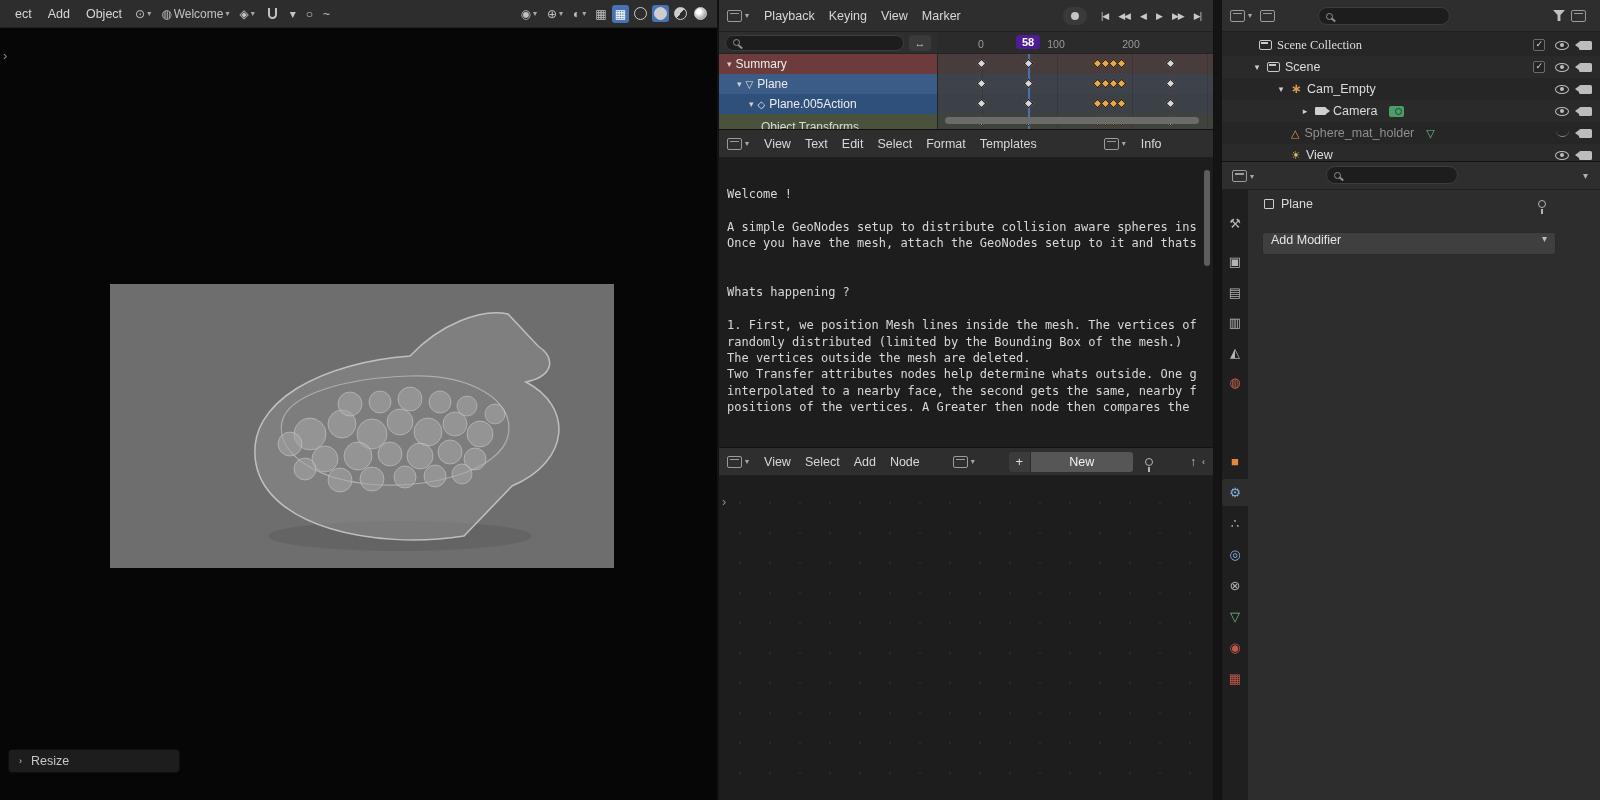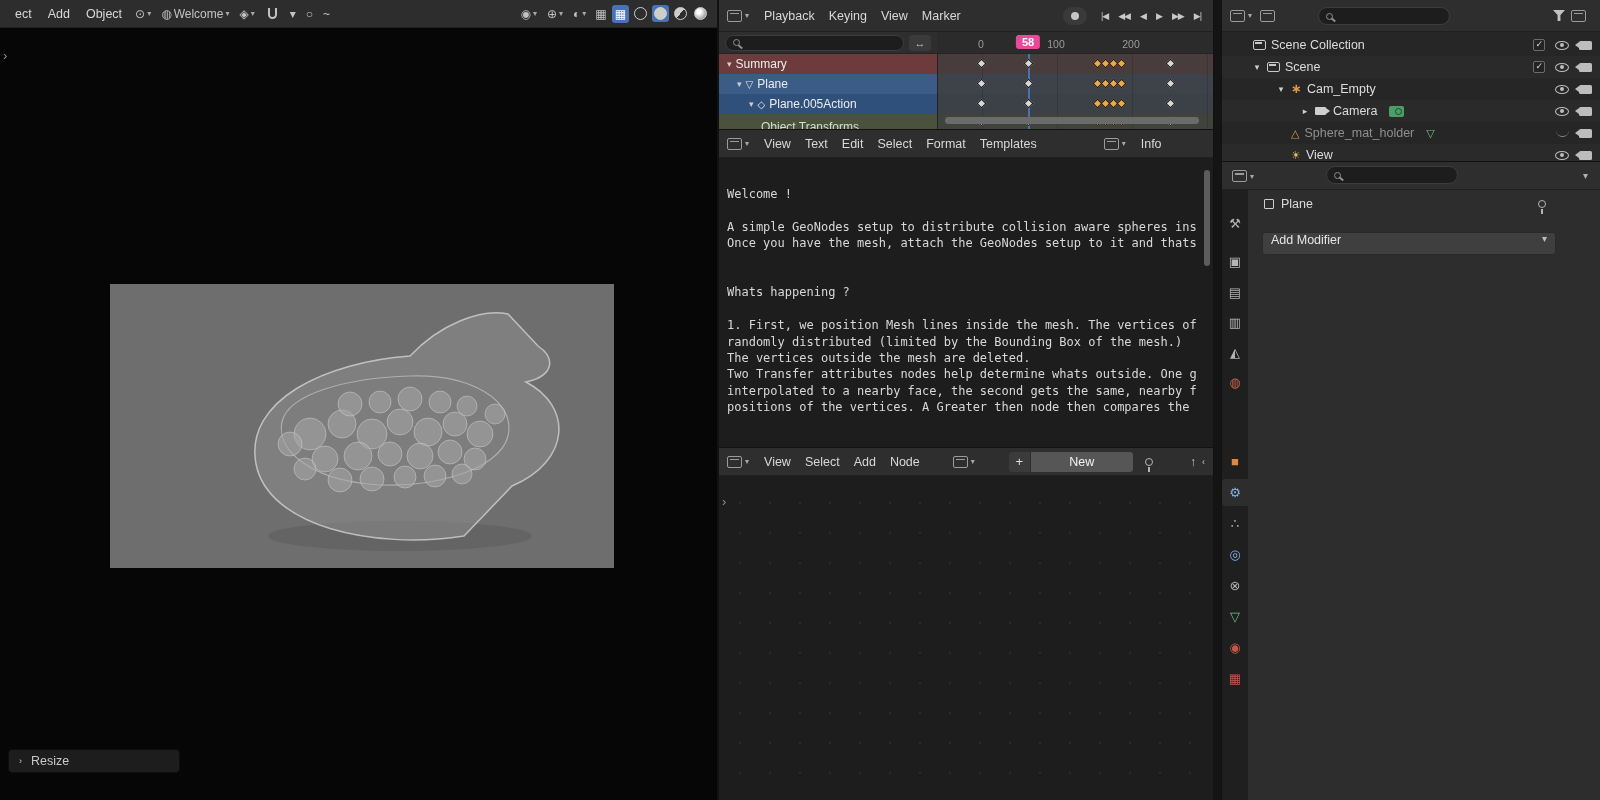--- a/index.html
+++ b/index.html
@@ -38,21 +38,21 @@
   #dope{left:719px;top:0;width:494px;height:130px;background:#2e2e2e}
   #dope-hdr{height:32px}
   .recbtn{width:24px;height:18px;background:#3a3a3a;border-radius:9px;display:flex;align-items:center;justify-content:center;margin-right:8px}
   .recbtn .dot{width:8px;height:8px;border-radius:50%;background:#c6c6c6}
   .tbtn{color:#c8c8c8;font-size:9px;letter-spacing:-1px;padding:3px 4px;border-radius:3px}
   #dope-band{position:absolute;top:32px;left:0;width:218px;height:22px;background:#2e2e2e;border-bottom:1px solid #242424;display:flex;align-items:center;padding:0 6px;gap:5px}
   #dope-band .fld{flex:1;height:16px}
   .band-sw{width:22px;height:16px;background:#3a3a3a;border-radius:3px;color:#c6c6c6;display:flex;align-items:center;justify-content:center;font-size:11px;flex:none}
   #dope-ruler{position:absolute;top:32px;left:218px;right:0;height:22px;background:#2b2b2b;border-bottom:1px solid #242424}
   .tick{position:absolute;bottom:3px;transform:translateX(-50%);font-size:10.5px;color:#9b9b9b}
-  #frame-badge{position:absolute;top:3px;transform:translateX(-50%);background:#ec4899;color:#fff;font-size:11px;font-weight:bold;padding:1px 6px;border-radius:3px}
+  #frame-badge{position:absolute;top:3px;transform:translateX(-50%);background:#4c1d95;color:#fff;font-size:11px;font-weight:bold;padding:1px 6px;border-radius:3px}
   #dope-channels{position:absolute;left:0;top:54px;width:218px;bottom:0;background:#2b2b2b}
   .ch-row{position:absolute;left:0;width:218px;height:20px;display:flex;align-items:center;gap:4px;font-size:12px;color:#ececec}
   .ch-summary{background:#6d3b3b;padding-left:8px}
   .ch-object{background:#3c5c88;padding-left:18px}
   .ch-action{background:#30507c;padding-left:30px}
   .ch-group{background:#4a523e;padding-left:42px;color:#d6ddd2}
   .disc{font-size:9px;color:#cfcfcf}
   .ch-ico{font-size:10px;color:#e6e6e6}
   #dope-keyarea{position:absolute;left:218px;top:54px;right:0;bottom:0;background:#3a3a3a;border-left:1px solid #242424}
   .keytint{position:absolute;left:0;right:0;height:20px}
@@ -404,21 +404,21 @@
       </span>
     <span style="margin-left:auto"></span>
     <span class="iconbtn">
         <span class="i-funnel"></span>
       </span>
     <span class="edico">
         <span class="box"></span>
       </span>
   </div>
   <div id="ol-rows">
-      <div class="ol-row" style="padding-left: 16px;">
+      <div class="ol-row" style="padding-left: 22px; font-family: Liberation Serif, serif;">
         <span class="disc">&nbsp;</span>
         <span class="i-coll"></span>
         <span class="ol-label">Scene Collection</span>
         <span class="ol-toggles">
           <span class="tg">
             <span class="i-check"></span>
           </span>
           <span class="tg">
             <span class="i-eye"></span>
           </span>

